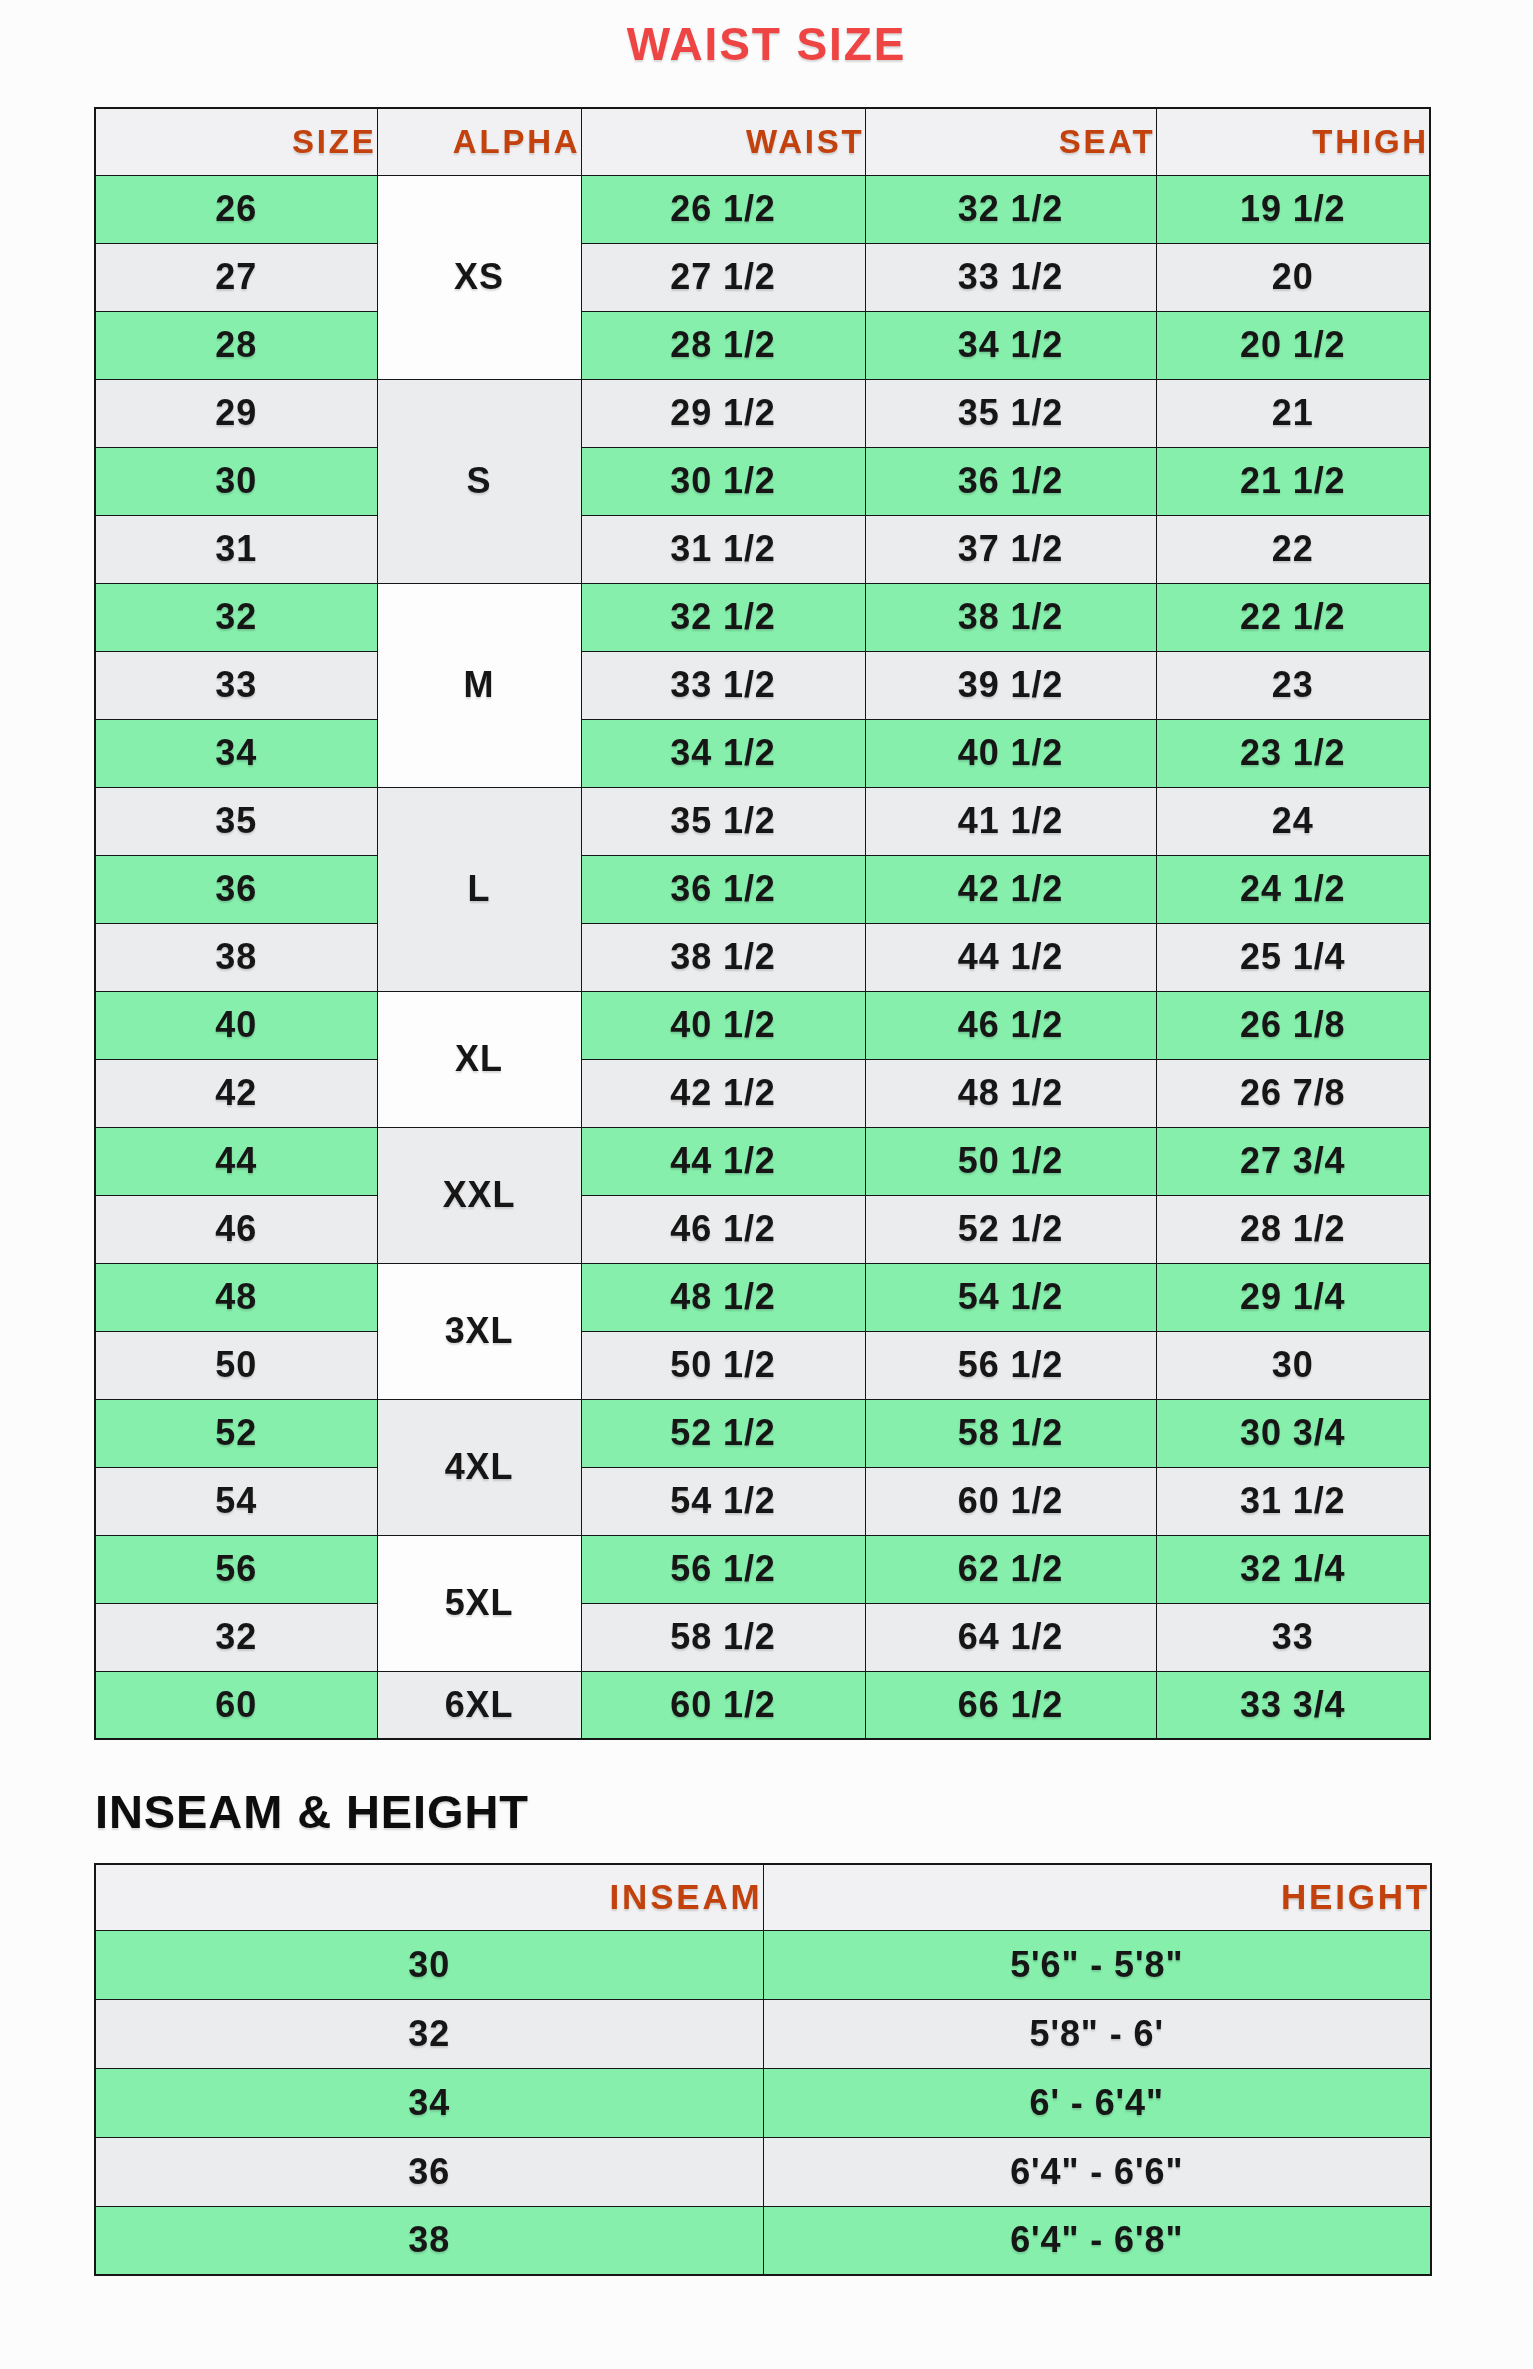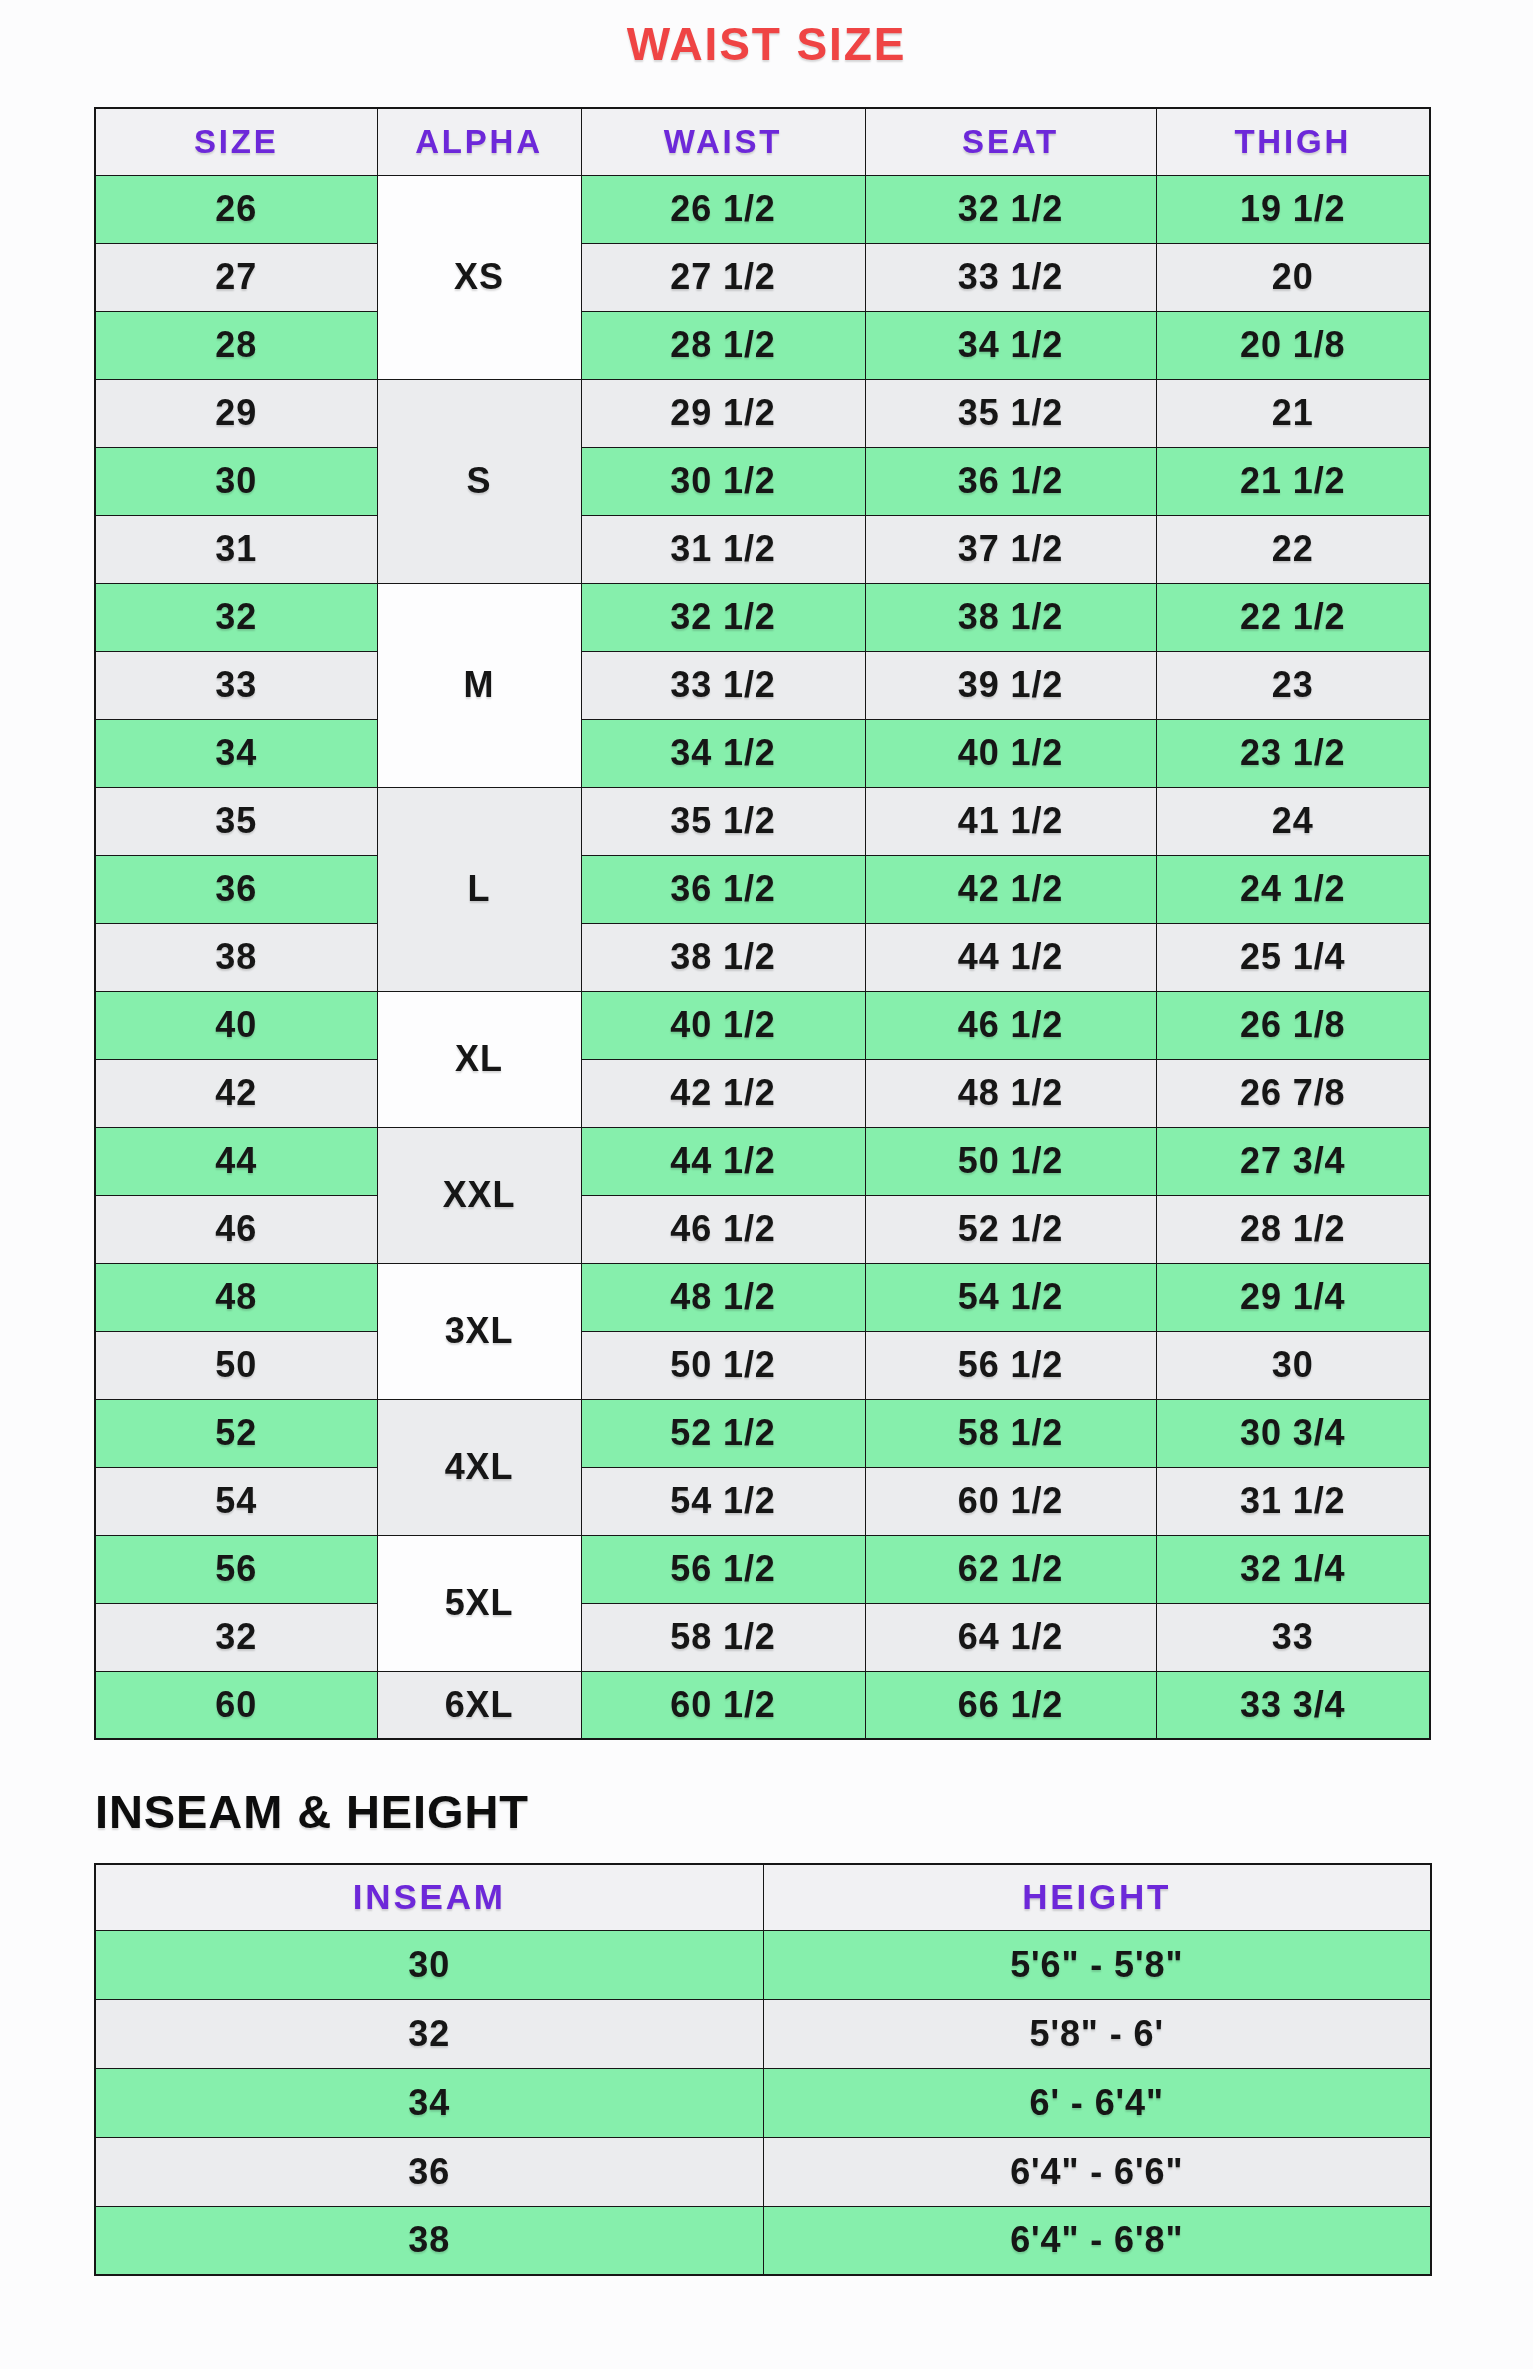--- a/index.html
+++ b/index.html
@@ -31,21 +31,22 @@
     border:1.9px solid #161616;
     text-align:center;
     vertical-align:middle;
     font-weight:700;
   }
   th {
     background:#f1f1f3;
     font-size:33px;
     letter-spacing:2.8px;
     height:67px;
-    color:#6d28d9;
+    color:#c2410c;
+    text-align:right;
   }
   td {
     font-size:36px;
     height:68px;
     letter-spacing:0.9px;
     color:#161616;
   }
   .waist-table { margin-top:36px; }
   .inseam-table { margin-top:24px; }
   .inseam-table th { height:66px; font-size:35px; }
@@ -96,21 +97,21 @@
     <tr>
       <td class="rg">27</td>
       <td class="rg">27 1/2</td>
       <td class="rg">33 1/2</td>
       <td class="rg">20</td>
     </tr>
     <tr>
       <td class="rw">28</td>
       <td class="rw">28 1/2</td>
       <td class="rw">34 1/2</td>
-      <td class="rw">20 1/8</td>
+      <td class="rw">20 1/2</td>
     </tr>
     <tr>
       <td class="rg">29</td>
       <td class="ag" rowspan="3">S</td>
       <td class="rg">29 1/2</td>
       <td class="rg">35 1/2</td>
       <td class="rg">21</td>
     </tr>
     <tr>
       <td class="rw">30</td>

